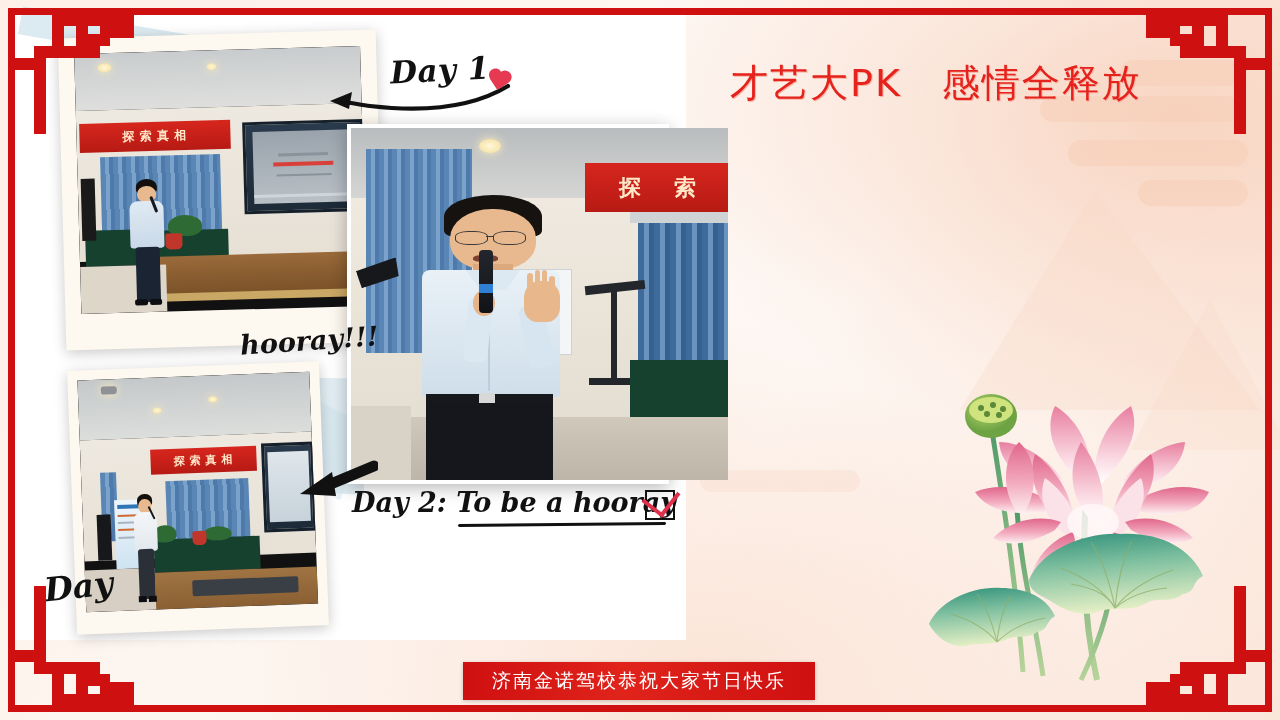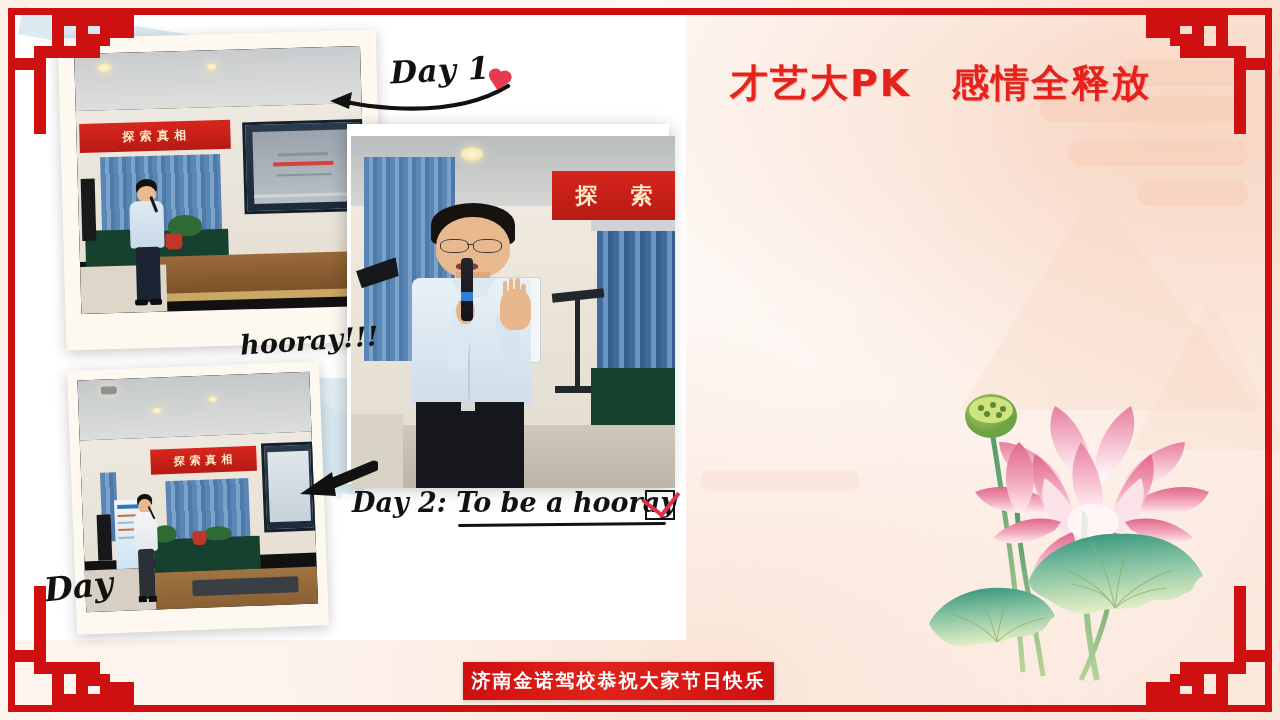--- a/index.html
+++ b/index.html
@@ -46,21 +46,21 @@
   .photo{position:absolute;overflow:hidden;background:#111;}
 
   
   #ph1-card{left:62px;top:34px;width:318px;height:312px;transform:rotate(-1.6deg);padding:0;}
   #ph1{left:16px;top:16px;width:286px;height:260px;}
   
   #ph3-card{left:72px;top:366px;width:252px;height:264px;transform:rotate(-2.2deg);}
   #ph3{left:10px;top:10px;width:232px;height:232px;}
   
   #ph2-card{left:347px;top:124px;width:322px;height:360px;background:#fff;padding:0;box-shadow:0 4px 16px rgba(0,0,0,.28);}
-  #ph2{left:4px;top:4px;width:324px;height:352px;margin-top:8px;}
+  #ph2{left:4px;top:4px;width:377px;height:352px;}
 
   
   .rm{position:absolute;left:0;top:0;width:100%;height:100%;}
   .ceil{position:absolute;left:0;top:0;width:100%;height:26%;background:linear-gradient(#cfd2d3,#e4e5e4);}
   .ceil2{position:absolute;left:0;top:0;width:100%;height:18%;background:linear-gradient(#c9ccce,#dedfdd);}
   .wall{position:absolute;left:0;top:18%;width:100%;height:62%;background:linear-gradient(#eee9e0,#e6e0d5);}
   .lamp{position:absolute;border-radius:50%;background:radial-gradient(#fff8d8,#f2dc9a);box-shadow:0 0 10px #ffeebb;}
   .banner{position:absolute;background:linear-gradient(#d6261d,#b71a14);display:flex;align-items:center;justify-content:space-around;
           color:#ffe9c9;font-weight:700;letter-spacing:.08em;}
   .curtain{position:absolute;background:repeating-linear-gradient(90deg,#5a86b5 0 5px,#7ba2cb 5px 9px,#4d7aab 9px 13px);}
@@ -100,41 +100,41 @@
 
   .checkmark{position:absolute;left:645px;top:490px;width:26px;height:26px;border:2.5px solid #111;}
   .checkmark:after{content:"";position:absolute;left:1px;top:-9px;width:22px;height:26px;
     border-right:4px solid #e0314c;border-bottom:4px solid #e0314c;transform:rotate(38deg);}
 
   .arrow{position:absolute;}
 
   
   .title{
     position:absolute;left:730px;top:58px;width:520px;
-    color:#e5231c;font-size:38px;font-weight:700;letter-spacing:2px;
+    color:#e5231c;font-size:38px;font-weight:400;letter-spacing:2px;
     font-family:"DejaVu Sans","Liberation Sans",sans-serif;
     text-shadow:1px 1px 0 #f6b4a6;white-space:nowrap;
   }
   .body-text{
     position:absolute;left:736px;top:148px;width:430px;
     color:#e5231c;font-size:29px;line-height:1.72;font-weight:700;letter-spacing:1px;
     font-family:"DejaVu Serif","Liberation Serif",serif;
     text-shadow:1px 1px 0 rgba(246,180,166,.85);
     text-indent:58px;
   }
 
   
   .lotus-wrap{position:absolute;left:905px;top:380px;width:360px;height:310px;}
 
   
   .bottom-banner{
-    position:absolute;left:463px;top:662px;width:311px;height:38px;
+    position:absolute;left:463px;top:662px;width:352px;height:38px;
     background:linear-gradient(90deg,#cf1010,#e0231b 45%,#cf1010);
     display:flex;align-items:center;justify-content:center;
-    color:#fff;font-size:19px;letter-spacing:2px;font-weight:700;
+    color:#fff;font-size:19px;letter-spacing:2px;font-weight:400;
     font-family:"DejaVu Sans","Liberation Sans",sans-serif;
     box-shadow:0 1px 4px rgba(0,0,0,.2);
   }
   .tiny{font-size:9px;}
 </style>
 </head>
 <body>
 
 <div class="stage">
 

